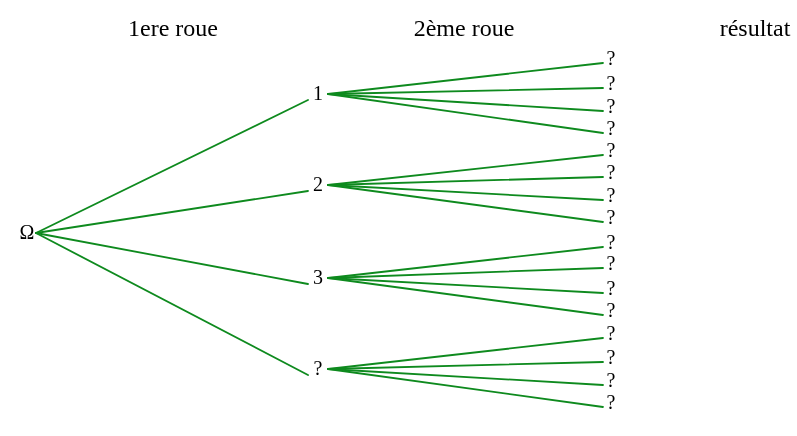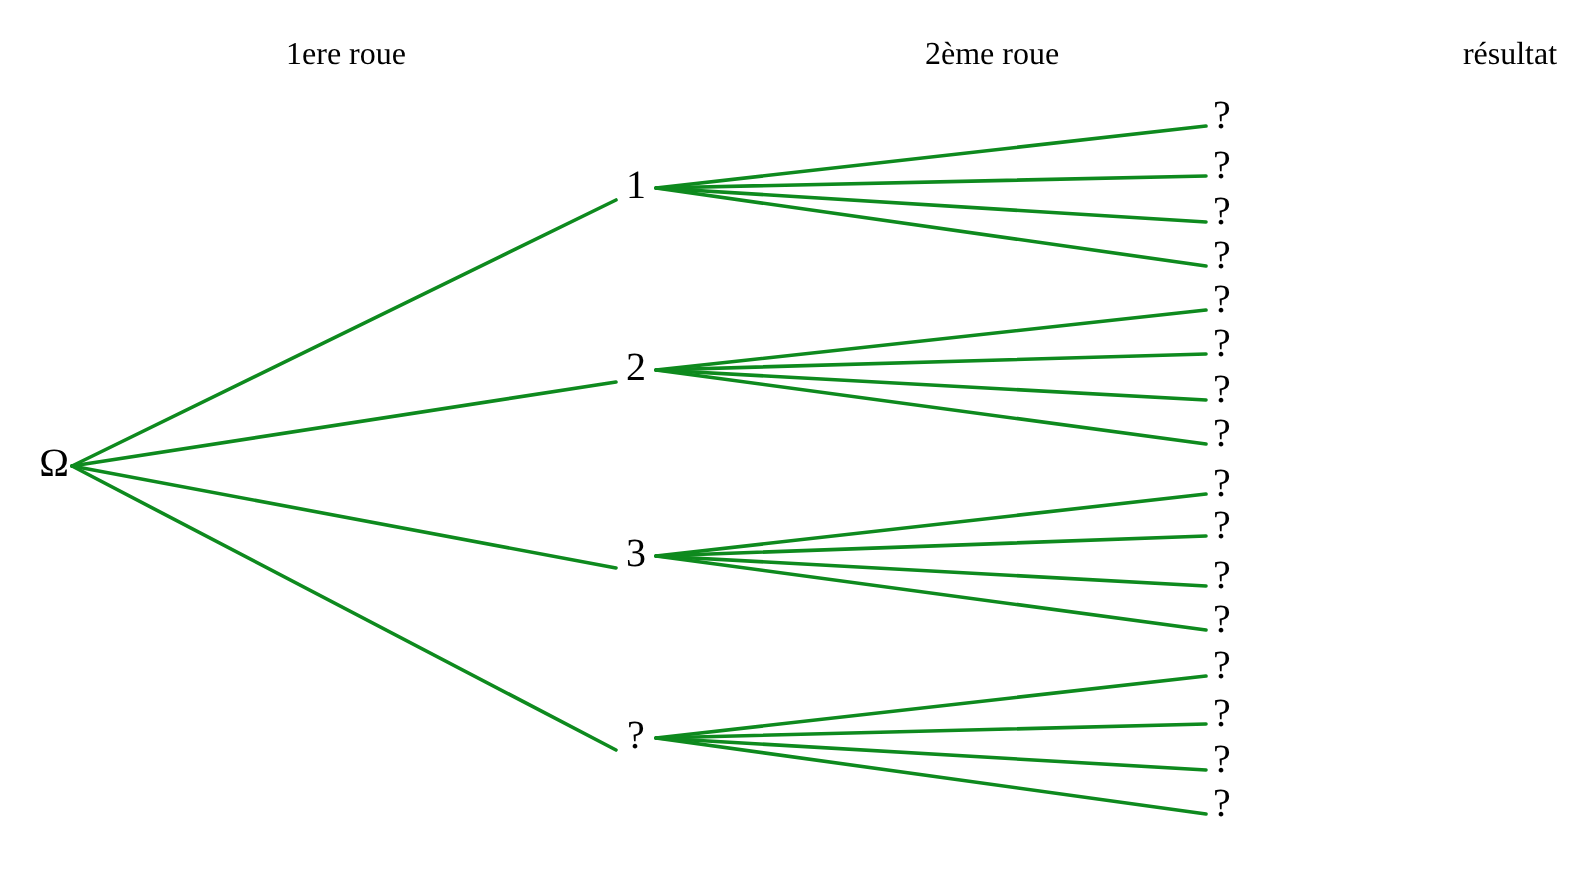--- a/index.html
+++ b/index.html
@@ -22,21 +22,21 @@
     width: 797px;
     height: 436px;
     display: block;
   }
   .tree-svg text {
     font-family: "Liberation Serif", "DejaVu Serif", serif;
   }
   .col-header {
     position: absolute;
     transform: translate(-50%, -50%);
-    font-size: 16px;
+    font-size: 24px;
     color: #000000;
     white-space: nowrap;
   }
 </style>
 </head>
 <body>
 
 <div class="stage">
   <svg class="tree-svg" xmlns="http://www.w3.org/2000/svg" viewBox="0 0 797 436">
       <line x1="36" y1="233" x2="308" y2="100" stroke="#0e8a1e" stroke-width="1.8" stroke-linecap="round"></line>
@@ -75,15 +75,15 @@
       <text x="611" y="242" text-anchor="middle" dominant-baseline="central" fill="#000000" font-size="20">?</text>
       <text x="611" y="263" text-anchor="middle" dominant-baseline="central" fill="#000000" font-size="20">?</text>
       <text x="611" y="288" text-anchor="middle" dominant-baseline="central" fill="#000000" font-size="20">?</text>
       <text x="611" y="310" text-anchor="middle" dominant-baseline="central" fill="#000000" font-size="20">?</text>
       <text x="611" y="333" text-anchor="middle" dominant-baseline="central" fill="#000000" font-size="20">?</text>
       <text x="611" y="357" text-anchor="middle" dominant-baseline="central" fill="#000000" font-size="20">?</text>
       <text x="611" y="380" text-anchor="middle" dominant-baseline="central" fill="#000000" font-size="20">?</text>
       <text x="611" y="402" text-anchor="middle" dominant-baseline="central" fill="#000000" font-size="20">?</text>
     </svg>
   <span class="col-header" style="left: 173px; top: 28px;">1ere roue</span>
-  <span class="col-header" style="left: 464px; top: 28px; margin-left: 32px;">2ème roue</span>
+  <span class="col-header" style="left: 464px; top: 28px;">2ème roue</span>
   <span class="col-header" style="left: 755px; top: 28px; text-align: center;">résultat</span>
 </div>
 
 </body></html>

